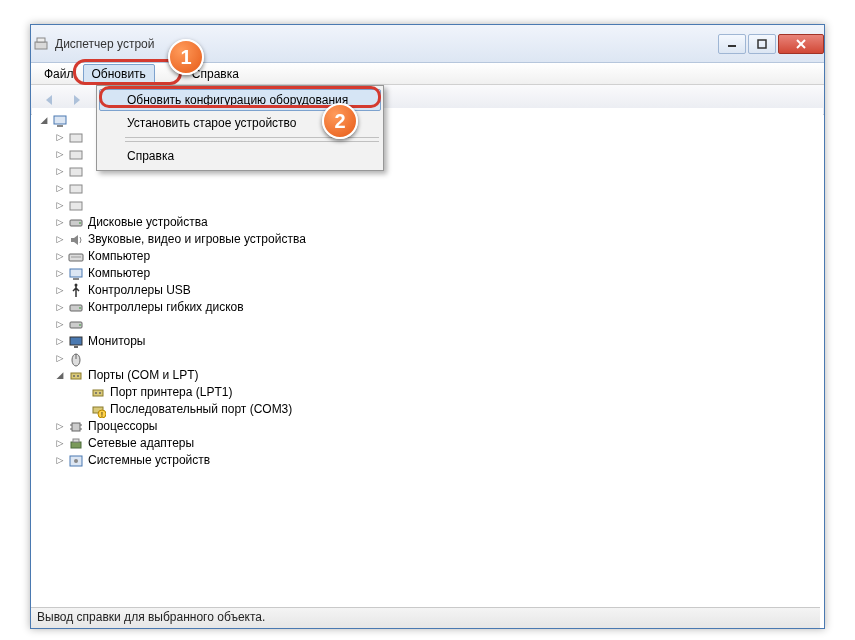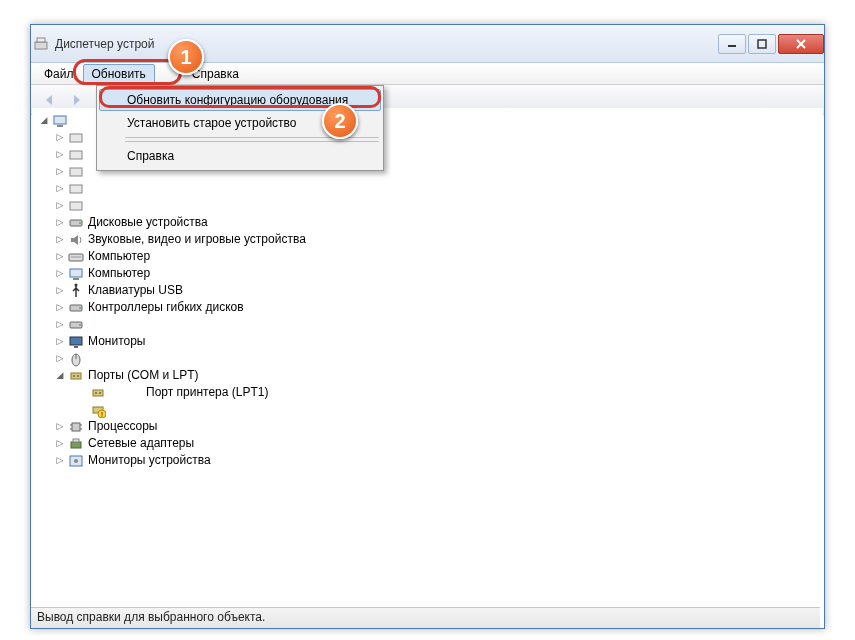--- a/index.html
+++ b/index.html
@@ -19,21 +19,21 @@
   .tool-btn { width: 24px; height: 24px; display: flex; align-items: center; justify-content: center; border-radius: 2px; cursor: pointer; }
   .tool-btn.disabled { opacity: 0.4; }
   .content { position: absolute; top: 83px; left: 1px; right: 1px; bottom: 22px; background: #fff; overflow: auto; font-size: 12px; }
   .tree { padding: 4px 2px; }
   .tree-node { display: flex; align-items: center; height: 17px; line-height: 17px; white-space: nowrap; }
   .expander { width: 12px; height: 12px; margin-right: 2px; display: inline-flex; align-items: center; justify-content: center; cursor: pointer; color: #666; font-size: 9px; }
   .node-icon { width: 16px; height: 16px; margin-right: 4px; display: inline-flex; align-items: center; justify-content: center; }
   .node-label { cursor: default; }
   .lvl0 { padding-left: 4px; }
   .lvl1 { padding-left: 20px; }
-  .lvl2 { padding-left: 56px; gap: 36px; }
+  .lvl2 { padding-left: 56px; }
   .statusbar { position: absolute; bottom: 0; left: 0; right: 4px; height: 21px; background: linear-gradient(to bottom, #f4f4f4, #e6e6e6); border-top: 1px solid #c9c9c9; font-size: 12px; padding: 2px 6px; color: #222; }
   .dropdown { position: absolute; left: 96px; top: 85px; width: 288px; background: #f2f2f2; border: 1px solid #979797; box-shadow: 3px 3px 5px rgba(0,0,0,0.3); font-size: 12px; padding: 2px; z-index: 50; }
   .dropdown-item { padding: 4px 20px 4px 28px; cursor: pointer; margin: 1px 0; }
   .dropdown-item.highlighted { background: #d6e5f5; border: 1px solid #7da2ce; padding: 3px 19px 3px 27px; border-radius: 2px; }
   .dropdown-sep { height: 1px; background: #c0c0c0; margin: 3px 2px 3px 26px; }
   .callout { position: absolute; width: 36px; height: 36px; border-radius: 50%; background: radial-gradient(circle at 35% 30%, #ff9b5b, #e65a17); border: 2px solid #fff; box-shadow: 0 2px 4px rgba(0,0,0,0.5); color: #fff; font-size: 20px; font-weight: bold; display: flex; align-items: center; justify-content: center; z-index: 100; pointer-events: none; }
   .item-highlight { position: absolute; border: 3px solid #d43a2f; border-radius: 10px; pointer-events: none; z-index: 60; }
   svg { display: block; }
 </style>
 </head>
@@ -187,21 +187,21 @@
             <span class="node-label">Компьютер</span>
           </div>
           <div class="tree-node lvl1">
             <span class="expander">▷</span>
             <span class="node-icon">
               <svg width="16" height="16">
                 <path d="M8 2 V14 M8 5 L5 8 M8 5 L11 8" stroke="#333" fill="none" stroke-width="1.5"></path>
                 <circle cx="8" cy="2" r="1.5" fill="#333"></circle>
               </svg>
             </span>
-            <span class="node-label">Клавиатуры USB</span>
+            <span class="node-label">Контроллеры USB</span>
           </div>
           <div class="tree-node lvl1">
             <span class="expander">▷</span>
             <span class="node-icon">
               <svg width="16" height="16">
                 <rect x="2" y="5" width="12" height="6" rx="1" fill="#ccc" stroke="#666"></rect>
                 <circle cx="12" cy="8" r="1" fill="#6a6"></circle>
               </svg>
             </span>
             <span class="node-label">Контроллеры гибких дисков</span>
@@ -256,20 +256,21 @@
             <span class="node-label">Порт принтера (LPT1)</span>
           </div>
           <div class="tree-node lvl2">
             <span class="node-icon">
               <svg width="16" height="16">
                 <rect x="3" y="5" width="10" height="6" fill="#d9c97a" stroke="#8a7a2a"></rect>
                 <circle cx="12" cy="12" r="4" fill="#ffd24a" stroke="#b88a00"></circle>
                 <text x="12" y="15" font-size="7" text-anchor="middle" fill="#000">!</text>
               </svg>
             </span>
+            <span class="node-label">Последовательный порт (COM3)</span>
           </div>
           <div class="tree-node lvl1">
             <span class="expander">▷</span>
             <span class="node-icon">
               <svg width="16" height="16">
                 <rect x="4" y="4" width="8" height="8" fill="#ccc" stroke="#666"></rect>
                 <line x1="2" y1="6" x2="4" y2="6" stroke="#666"></line>
                 <line x1="2" y1="10" x2="4" y2="10" stroke="#666"></line>
                 <line x1="12" y1="6" x2="14" y2="6" stroke="#666"></line>
                 <line x1="12" y1="10" x2="14" y2="10" stroke="#666"></line>
@@ -288,21 +289,21 @@
             <span class="node-label">Сетевые адаптеры</span>
           </div>
           <div class="tree-node lvl1">
             <span class="expander">▷</span>
             <span class="node-icon">
               <svg width="16" height="16">
                 <rect x="2" y="3" width="12" height="10" fill="#dce6f3" stroke="#4a79b1"></rect>
                 <circle cx="8" cy="8" r="2" fill="#888"></circle>
               </svg>
             </span>
-            <span class="node-label">Мониторы устройства</span>
+            <span class="node-label">Системные устройств</span>
           </div>
         </div>
     </div>
   </div>
 
   <div class="statusbar">Вывод справки для выбранного объекта.</div>
 </div>
 
 <div class="dropdown">
   <div class="dropdown-item highlighted">Обновить конфигурацию оборудования</div>

